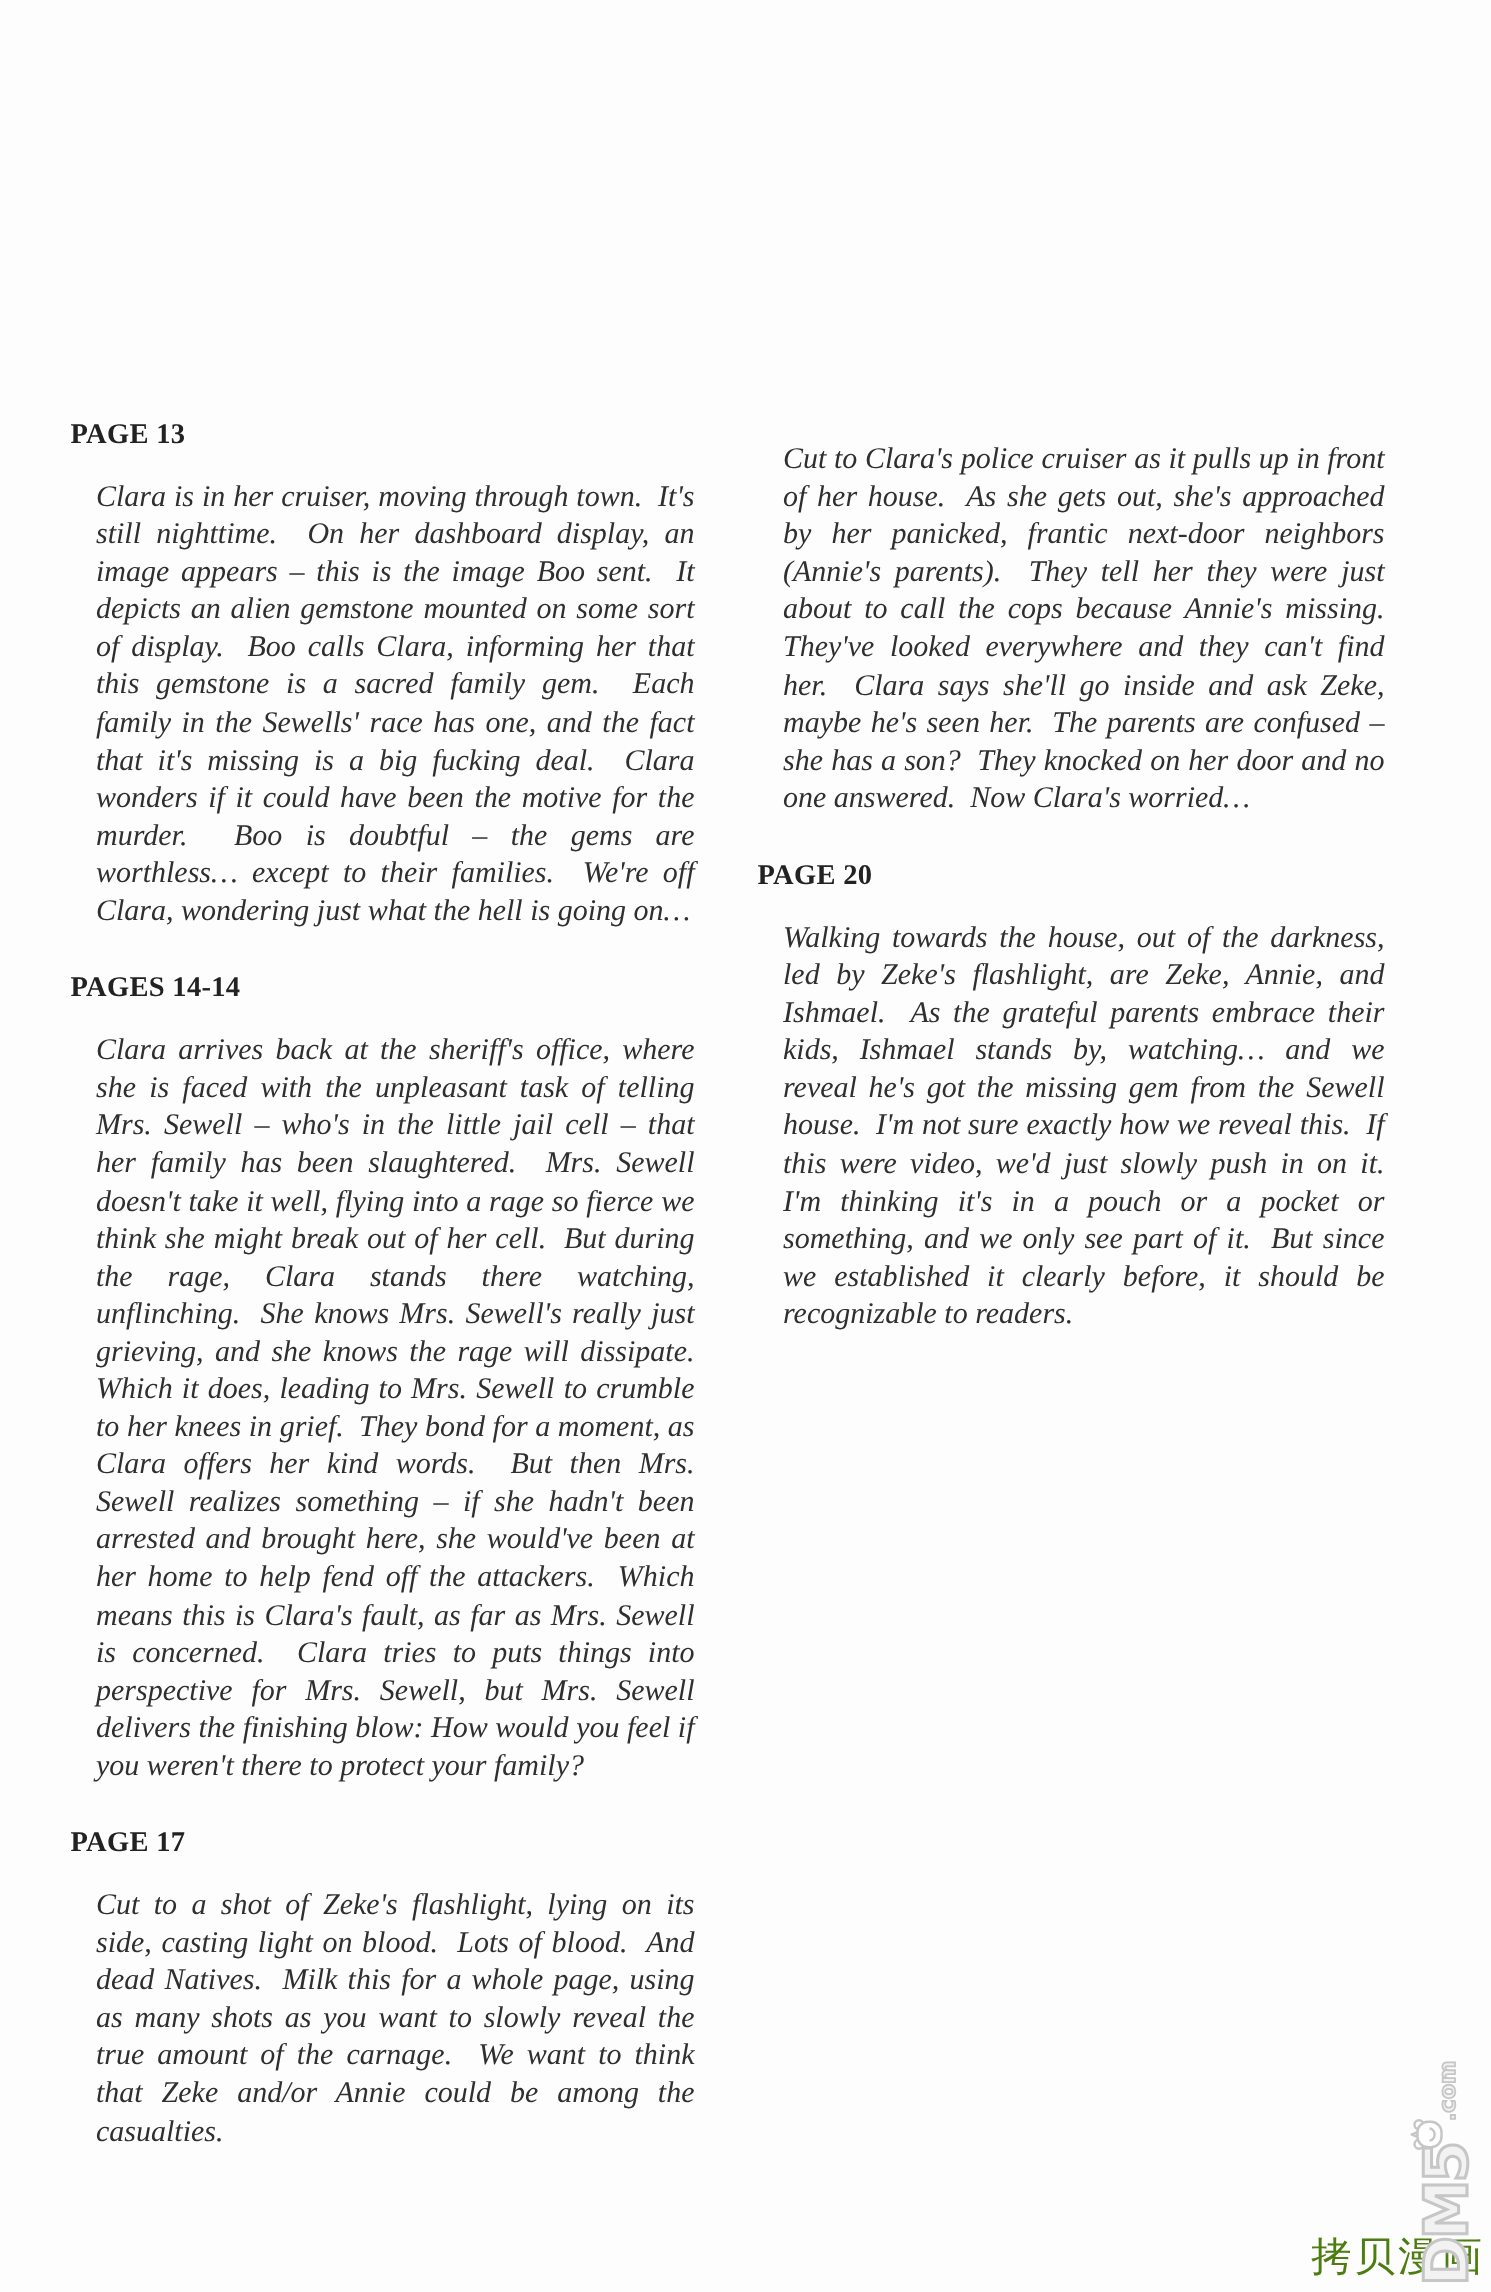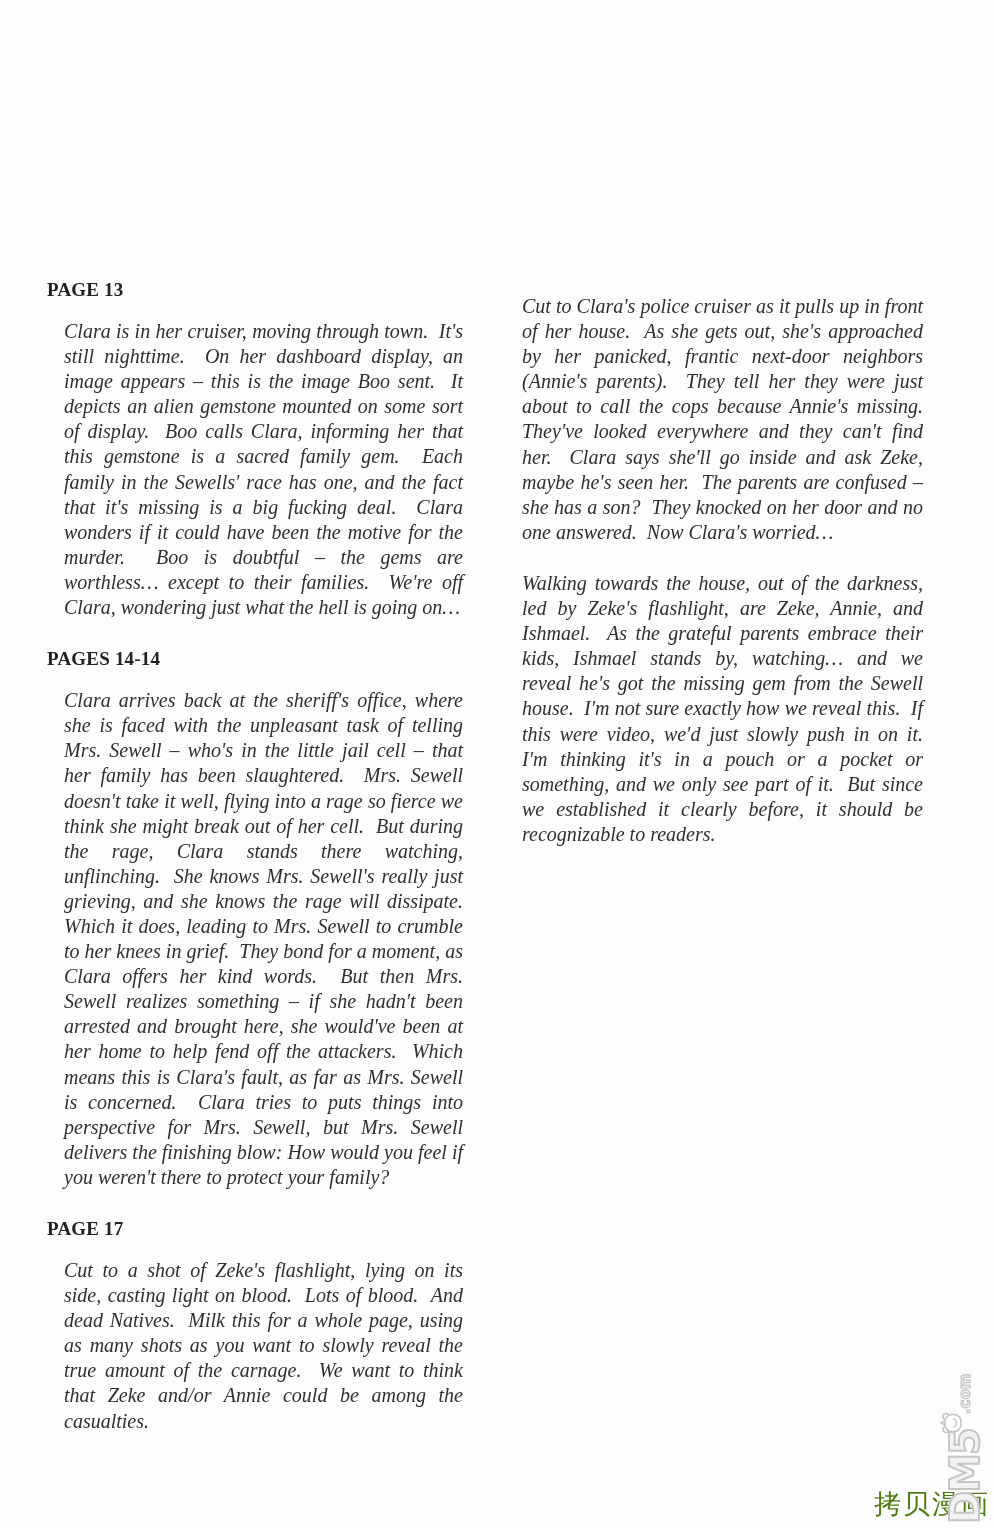--- a/index.html
+++ b/index.html
@@ -107,20 +107,21 @@
     </div>
   </div>
 
   <div class="col col-right">
     <div class="section">
       <p class="body-text">Cut to Clara's police cruiser as it pulls up in front of her house.  As she gets out, she's approached by her panicked, frantic next-door neighbors (Annie's parents).  They tell her they were just about to call the cops because Annie's missing.  They've looked everywhere and they can't find her.  Clara says she'll go inside and ask Zeke, maybe he's seen her.  The parents are confused – she has a son?  They knocked on her door and no one answered.  Now Clara's worried…</p>
     </div>
     <div class="section">
     </div>
     <div class="section">
+      <h2 class="heading">PAGE 20</h2>
       <p class="body-text">Walking towards the house, out of the darkness, led by Zeke's flashlight, are Zeke, Annie, and Ishmael.  As the grateful parents embrace their kids, Ishmael stands by, watching… and we reveal he's got the missing gem from the Sewell house.  I'm not sure exactly how we reveal this.  If this were video, we'd just slowly push in on it.  I'm thinking it's in a pouch or a pocket or something, and we only see part of it.  But since we established it clearly before, it should be recognizable to readers.</p>
     </div>
   </div>
 
 </div>
 
 <div class="footer-cn">拷贝漫画</div>
 
 <div class="wm">
   <div class="wm-inner">

